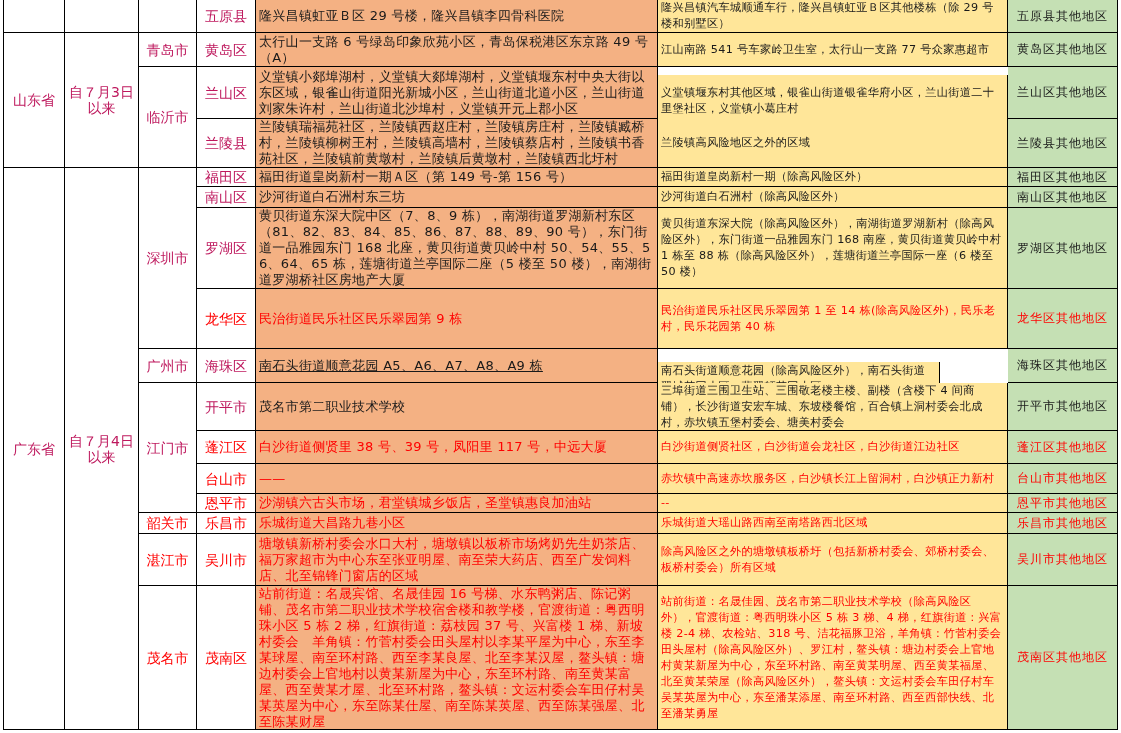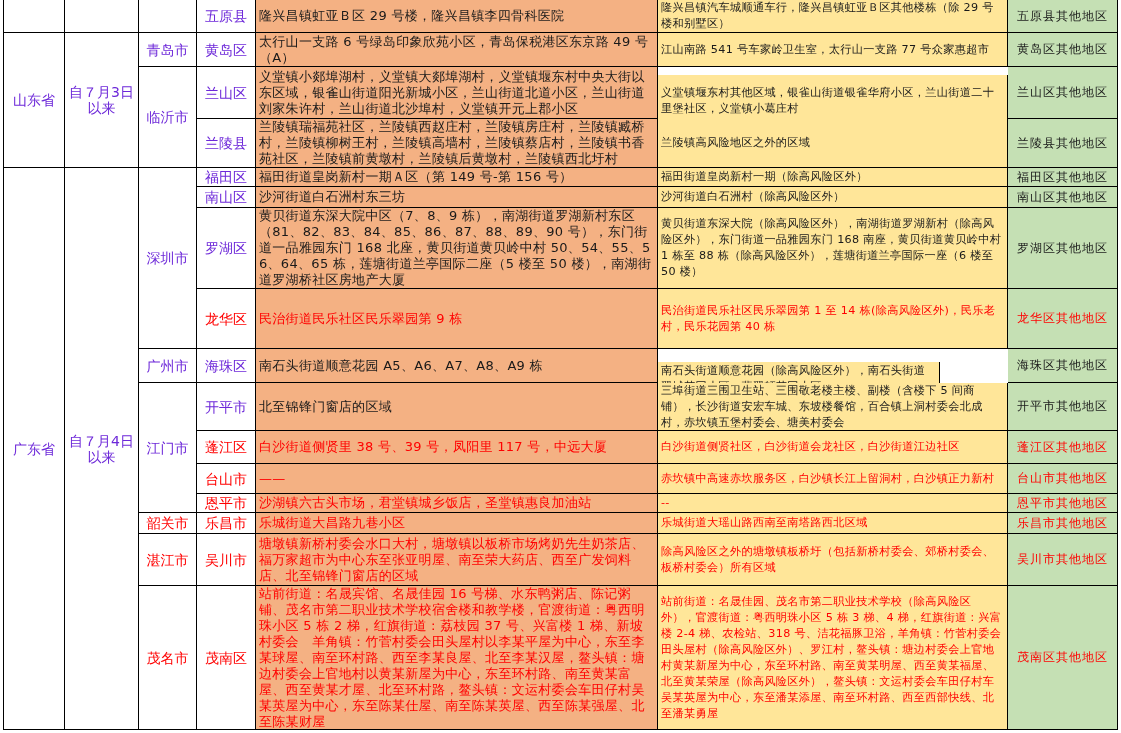--- a/index.html
+++ b/index.html
@@ -2,21 +2,21 @@
 <html><head>
 <meta charset="utf-8">
 <style>
   html, body { margin: 0; padding: 0; background: #ffffff; }
   body { width: 1121px; height: 733px; overflow: hidden; position: relative;
          font-family: "DejaVu Sans", "Liberation Sans", sans-serif; }
   .sheet { position: absolute; left: 3px; top: 0; width: 1115px; height: 730px; }
   .cell { position: absolute; box-sizing: border-box; border-right: 1.5px solid #000;
           border-bottom: 1.5px solid #000; display: flex; align-items: center;
           overflow: hidden; }
-  .c-label { justify-content: center; text-align: center; font-size: 14px; color: #6d28d9;
+  .c-label { justify-content: center; text-align: center; font-size: 14px; color: #be185d;
              background: #fff; line-height: 16px; padding: 0 2px; }
   .c-high { background: #f4b183; font-size: 13px; line-height: 16px; padding: 0 3px;
             align-items: center; letter-spacing: 0.3px; color: #1a1a1a; }
   .c-mid  { background: #ffe699; font-size: 11.2px; line-height: 16px; padding: 0 3px;
             align-items: center; letter-spacing: 0.3px; color: #1a1a1a; }
   .c-low  { background: #c5e0b4; font-size: 12px; justify-content: center;
             text-align: center; letter-spacing: 1px; color: #1a1a1a; }
   .red { color: #ff0000 !important; }
   .left-border { border-left: 1.5px solid #000; }
   .txt { display: block; width: 100%; word-break: break-all; }
@@ -168,38 +168,38 @@
   <div class="cell c-mid red" style="left:655px;top:289px;width:350px;height:60px;">
       <span class="txt">民治街道民乐社区民乐翠园第 1 至 14 栋(除高风险区外)，民乐老村，民乐花园第 40 栋</span>
     </div>
   <div class="cell c-low red" style="left:1005px;top:289px;width:110px;height:60px;">
       <span class="txt">龙华区其他地区</span>
     </div>
 
   <div class="cell c-label" style="left:194px;top:349px;width:59px;height:34px;">
       <span class="txt">海珠区</span>
     </div>
-  <div class="cell c-high" style="left:253px;top:349px;width:402px;height:34px;">
+  <div class="cell c-high" style="left:253px;top:349px;width:402px;height:34px;text-decoration:underline;">
       <span class="txt">南石头街道顺意花园 A5、A6、A7、A8、A9 栋</span>
     </div>
   <div class="cell c-mid" style="left:655px;top:362px;width:282px;height:34px;">
       <span class="txt">南石头街道顺意花园（除高风险区外），南石头街道翠城花园小区、翡翠轩花园小区</span>
     </div>
   <div class="cell c-low" style="left:1005px;top:349px;width:110px;height:34px;">
       <span class="txt">海珠区其他地区</span>
     </div>
 
   <div class="cell c-label" style="left:194px;top:383px;width:59px;height:48px;">
       <span class="txt">开平市</span>
     </div>
   <div class="cell c-high" style="left:253px;top:383px;width:402px;height:48px;">
-      <span class="txt">北至锦锋门窗店的区域</span>
+      <span class="txt">茂名市第二职业技术学校</span>
     </div>
   <div class="cell c-mid" style="left:655px;top:383px;width:350px;height:48px;">
-      <span class="txt">三埠街道三围卫生站、三围敬老楼主楼、副楼（含楼下 5 间商铺），长沙街道安宏车城、东坡楼餐馆，百合镇上洞村委会北成村，赤坎镇五堡村委会、塘美村委会</span>
+      <span class="txt">三埠街道三围卫生站、三围敬老楼主楼、副楼（含楼下 4 间商铺），长沙街道安宏车城、东坡楼餐馆，百合镇上洞村委会北成村，赤坎镇五堡村委会、塘美村委会</span>
     </div>
   <div class="cell c-low" style="left:1005px;top:383px;width:110px;height:48px;">
       <span class="txt">开平市其他地区</span>
     </div>
 
   <div class="cell c-label red" style="left:194px;top:431px;width:59px;height:33px;">
       <span class="txt">蓬江区</span>
     </div>
   <div class="cell c-high red" style="left:253px;top:431px;width:402px;height:33px;">
       <span class="txt">白沙街道侧贤里 38 号、39 号，凤阳里 117 号，中远大厦</span>

